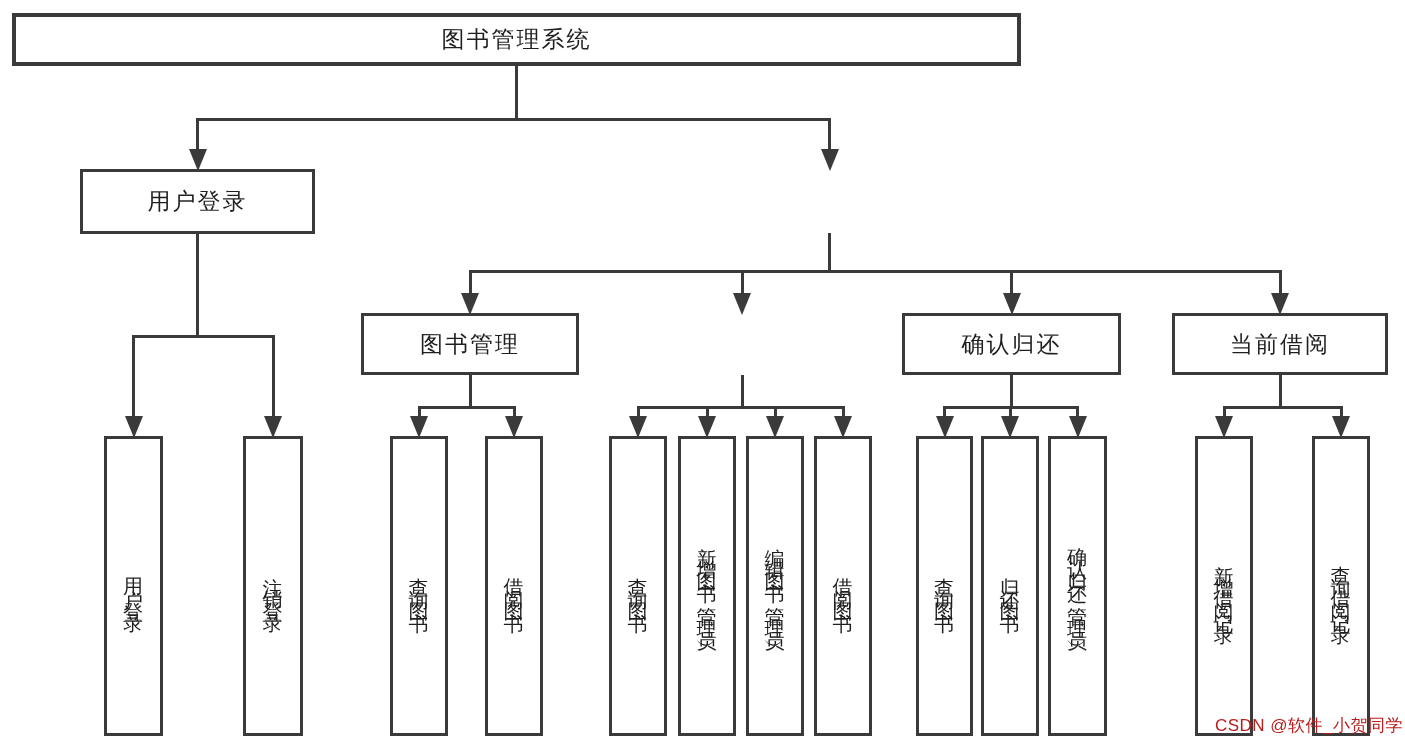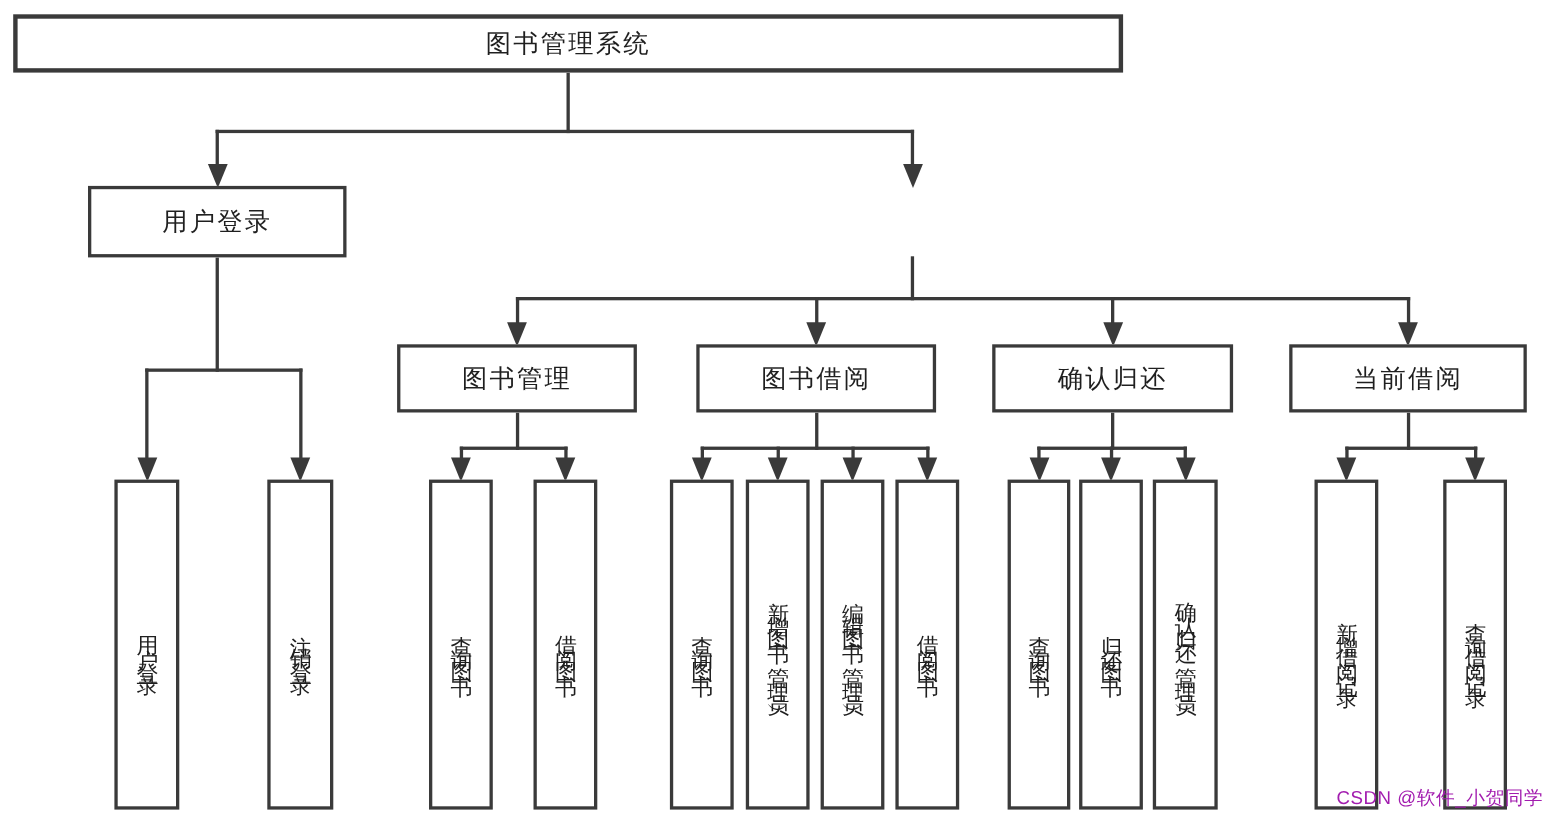--- a/index.html
+++ b/index.html
@@ -33,44 +33,41 @@
   .arrow{
     position:absolute;width:0;height:0;z-index:1;
     border-left:9px solid transparent;
     border-right:9px solid transparent;
     border-top:22px solid #3a3a3a;
   }
   .watermark{
     position:absolute;
     top:714px;right:2px;
     font-size:17px;
-    color:#a21caf;
+    color:#b91c1c;
     letter-spacing:0.5px;
     z-index:5;
     white-space:nowrap;
   }
 </style>
 </head>
 <body>
 
 <div id="canvas">
 
   <div class="box root" id="n-root" style="left: 12px; top: 13px; width: 1009px; height: 53px;">
     <span class="h-label">图书管理系统</span>
   </div>
 
   <div class="box" id="n-userLogin" style="left: 80px; top: 169px; width: 235px; height: 65px;">
     <span class="h-label">用户登录</span>
   </div>
 
   <div class="box" id="n-newBook" style="left: 361px; top: 313px; width: 218px; height: 62px;">
     <span class="h-label">图书管理</span>
-  </div>
-  <div class="box" id="n-borrow" style="left: 633px; top: 313px; width: 218px; height: 62px;">
-    <span class="h-label">图书借阅</span>
   </div>
   <div class="box" id="n-current" style="left: 902px; top: 313px; width: 219px; height: 62px;">
     <span class="h-label">确认归还</span>
   </div>
   <div class="box" id="n-records" style="left: 1172px; top: 313px; width: 216px; height: 62px;">
     <span class="h-label">当前借阅</span>
   </div>
 
   <div class="box" id="n-leaf0" style="left: 104px; top: 436px; width: 59px; height: 300px;">
     <span class="v-label">用户登录</span>

